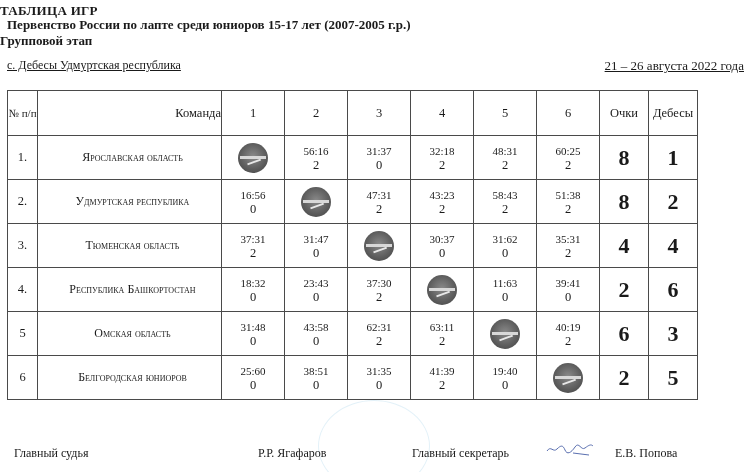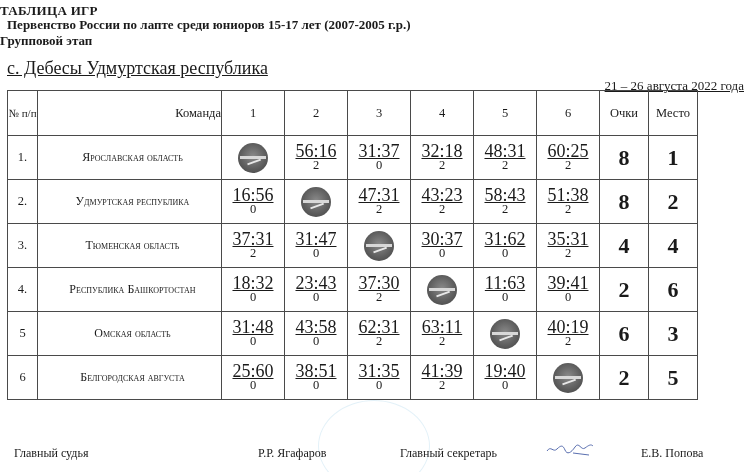--- a/index.html
+++ b/index.html
@@ -4,58 +4,58 @@
 <style>
   html, body { margin: 0; padding: 0; }
   body {
     width: 750px; height: 472px; background: #ffffff; position: relative; overflow: hidden;
     font-family: "Liberation Serif", "DejaVu Serif", serif; color: #1a1a1a;
   }
   .title { position: absolute; left: 0; width: 750px; text-align: left; font-weight: bold; }
   .t1 { top: 3px; font-size: 13px; letter-spacing: 0.3px; }
   .t2 { top: 17px; font-size: 13px; margin-left: 7px; }
   .t3 { top: 33px; font-size: 13px; }
-  .loc { position: absolute; left: 7px; top: 58px; font-size: 18px; text-decoration: underline; }
-  .dates { position: absolute; right: 6px; top: 58px; font-size: 13px; text-decoration: underline; margin-top: 20px; }
+  .loc { position: absolute; left: 7px; top: 58px; font-size: 12px; text-decoration: underline; }
+  .dates { position: absolute; right: 6px; top: 58px; font-size: 13px; text-decoration: underline; }
   table.games {
     position: absolute; left: 7px; top: 90px; border-collapse: collapse;
   }
   table.games td, table.games th {
     border: 1px solid #4a4a4a; text-align: center; vertical-align: middle; padding: 0;
     font-weight: normal; font-size: 12.5px;
   }
   table.games th { height: 44px; }
   table.games td { height: 43px; }
   .c-num { width: 29px; }
   .c-team { width: 177px; text-align: left; padding-left: 6px !important; font-variant: small-caps; font-size: 12px !important; }
   .c-game { width: 62px; }
   .c-pts { width: 48px; }
   .c-place { width: 48px; }
   th.c-num { font-size: 11px !important; line-height: 13px; }
-  .score { text-decoration: underline; display: block; line-height: 14px; font-size: 18px; }
+  .score { display: block; line-height: 14px; font-size: 11px; }
   .pts { display: block; line-height: 14px; font-size: 12.5px; }
   .big { font-weight: bold !important; font-size: 22px !important; }
   .emblem {
     display: inline-block; width: 30px; height: 30px; border-radius: 50%;
     background: radial-gradient(circle at 50% 45%, #8a8a8a 0%, #5f5f5f 55%, #3f3f3f 100%);
     position: relative; vertical-align: middle;
   }
   .emblem::before {
     content: ""; position: absolute; left: 2px; right: 2px; top: 13px; height: 3px;
     background: #d8d8d8;
   }
   .emblem::after {
     content: ""; position: absolute; left: 9px; top: 18px; width: 14px; height: 1.5px;
     background: #e8e8e8; transform: rotate(-20deg);
   }
   .footer { position: absolute; top: 446px; font-size: 12px; }
   .f1 { left: 14px; }
   .f2 { left: 258px; text-align: right; }
-  .f3 { left: 400px; }
-  .f4 { left: 641px; }
+  .f3 { left: 412px; }
+  .f4 { left: 615px; }
   .signature {
     position: absolute; left: 545px; top: 441px; width: 50px; height: 16px;
   }
   .stamp {
     position: absolute; left: 318px; top: 400px; width: 110px; height: 90px; border-radius: 50%;
     border: 1px solid rgba(120,190,220,0.35); opacity: 0.6;
   }
 </style>
 </head>
 <body>
@@ -71,21 +71,21 @@
     <tr>
       <th class="c-num">№ п/п</th>
       <th class="c-team" style="text-align:right;padding-left:0!important;font-variant:normal;font-size:12.5px!important">Команда</th>
       <th class="c-game">1</th>
       <th class="c-game">2</th>
       <th class="c-game">3</th>
       <th class="c-game">4</th>
       <th class="c-game">5</th>
       <th class="c-game">6</th>
       <th class="c-pts">Очки</th>
-      <th class="c-place">Место</th>
+      <th class="c-place">Дебесы</th>
     </tr>
   </thead>
   <tbody id="tbody">
       <tr>
         <td class="c-num">1.</td>
         <td class="c-team">Ярославская область</td>
         <td class="c-game"><span class="emblem"></span></td>
         <td class="c-game">
           <span class="score">56:16</span>
           <span class="pts">2</span>
@@ -212,21 +212,21 @@
         <td class="c-game"><span class="emblem"></span></td>
         <td class="c-game">
           <span class="score">40:19</span>
           <span class="pts">2</span>
         </td>
         <td class="c-pts big">6</td>
         <td class="c-place big">3</td>
       </tr>
       <tr>
         <td class="c-num">6</td>
-        <td class="c-team">Белгородская августа</td>
+        <td class="c-team">Белгородская юниоров</td>
         <td class="c-game">
           <span class="score">25:60</span>
           <span class="pts">0</span>
         </td>
         <td class="c-game">
           <span class="score">38:51</span>
           <span class="pts">0</span>
         </td>
         <td class="c-game">
           <span class="score">31:35</span>

